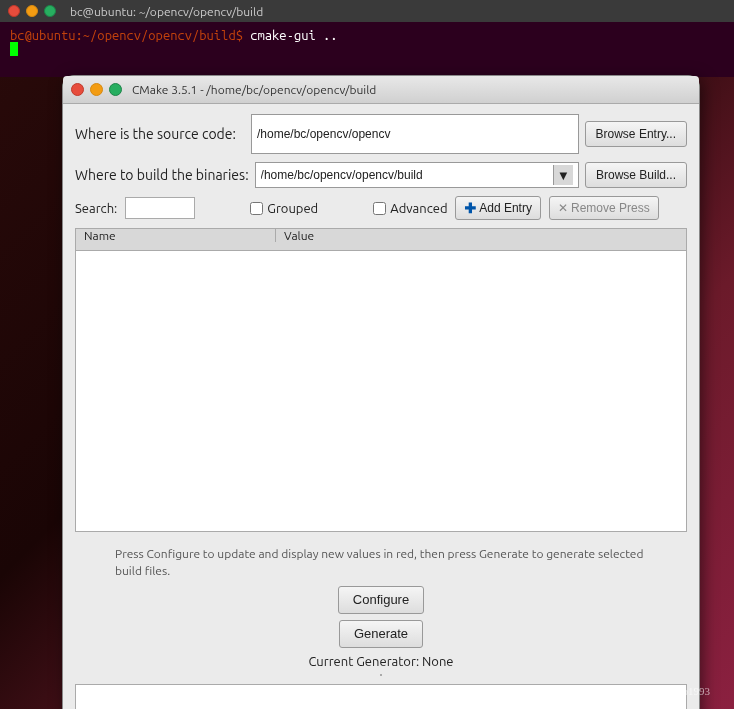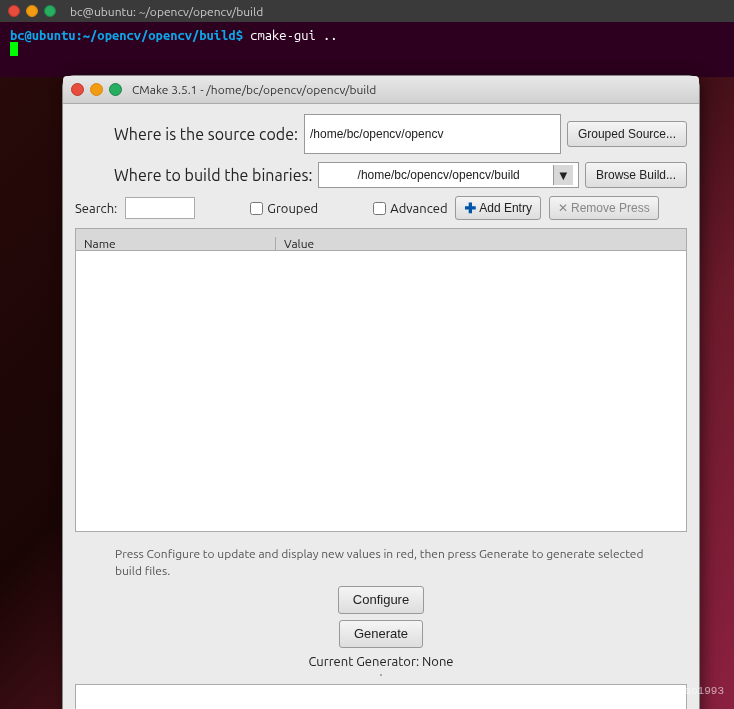--- a/index.html
+++ b/index.html
@@ -45,22 +45,22 @@
     .terminal-content {
       background: #2c001e;
       padding: 6px 10px;
       color: #00ff00;
       font-family: 'Ubuntu Mono', 'DejaVu Sans Mono', monospace;
       font-size: 13px;
       min-height: 55px;
     }
 
     .terminal-prompt {
-      color: #0ea5e9;
-      font-weight: bold;
+      color: #c2410c;
+      font-weight: normal;
     }
 
     .terminal-cmd {
       color: #ffffff;
     }
 
     .terminal-cursor {
       display: inline-block;
       width: 8px;
       height: 14px;
@@ -116,24 +116,23 @@
     
     .form-row {
       display: flex;
       align-items: center;
       margin-bottom: 8px;
       gap: 6px;
     }
 
     .form-label {
       color: #222;
-      font-size: 16px;
+      font-size: 14px;
       white-space: nowrap;
       min-width: 170px;
-      margin-left: 39px;
     }
 
     .form-input {
       flex: 1;
       height: 40px;
       border: 1px solid #999;
       background: #fff;
       padding: 2px 5px;
       font-size: 12px;
       color: #222;
@@ -151,21 +150,20 @@
       align-items: center;
     }
 
     .form-input-combo input {
       border: none;
       background: transparent;
       flex: 1;
       font-size: 12px;
       outline: none;
       color: #222;
-      text-align: center;
     }
 
     .combo-arrow {
       width: 20px;
       height: 100%;
       border-left: 1px solid #999;
       background: #d8d8d8;
       display: flex;
       align-items: center;
       justify-content: center;
@@ -262,21 +260,21 @@
       border: 1px solid #aaa;
       background: #fff;
       margin-bottom: 8px;
     }
 
     .table-header {
       display: flex;
       background: #d8d8d8;
       border-bottom: 1px solid #aaa;
       height: 22px;
-      align-items: flex-end;
+      align-items: flex-start;
     }
 
     .table-header-name {
       width: 200px;
       padding: 0 8px;
       font-size: 12px;
       color: #222;
       border-right: 1px solid #aaa;
     }
 
@@ -345,24 +343,24 @@
     .log-area {
       border: 1px solid #aaa;
       background: #fff;
       height: 65px;
       margin-top: 2px;
     }
 
     .watermark {
       position: absolute;
       bottom: 12px;
-      right: 10px;
+      right: 24px;
       color: rgba(255,255,255,0.6);
       font-size: 11px;
-      font-family: Liberation Mono, monospace;
+      font-family: Liberation Serif, serif;
     }
   </style>
 </head>
 <body>
 
 <div class="terminal-bar">
   <div class="terminal-dot dot-red"></div>
   <div class="terminal-dot dot-yellow"></div>
   <div class="terminal-dot dot-green"></div>
   <span class="terminal-title">bc@ubuntu: ~/opencv/opencv/build</span>
@@ -384,21 +382,21 @@
     <div class="cmake-title-dot cmake-dot-yellow"></div>
     <div class="cmake-title-dot cmake-dot-green"></div>
     <span class="cmake-title-text">CMake 3.5.1 - /home/bc/opencv/opencv/build</span>
   </div>
 
   <div class="cmake-body">
 
     <div class="form-row">
       <label class="form-label">Where is the source code:</label>
       <input class="form-input" type="text" style="flex: 1 1 0%;" value="/home/bc/opencv/opencv">
-      <button class="form-button">Grouped Source...</button>
+      <button class="form-button">Browse Entry...</button>
     </div>
 
     <div class="form-row">
       <label class="form-label">Where to build the binaries:</label>
       <div class="form-input-combo">
         <input type="text" value="/home/bc/opencv/opencv/build" style="">
         <div class="combo-arrow">▼</div>
       </div>
       <button class="form-button">Browse Build...</button>
     </div>

